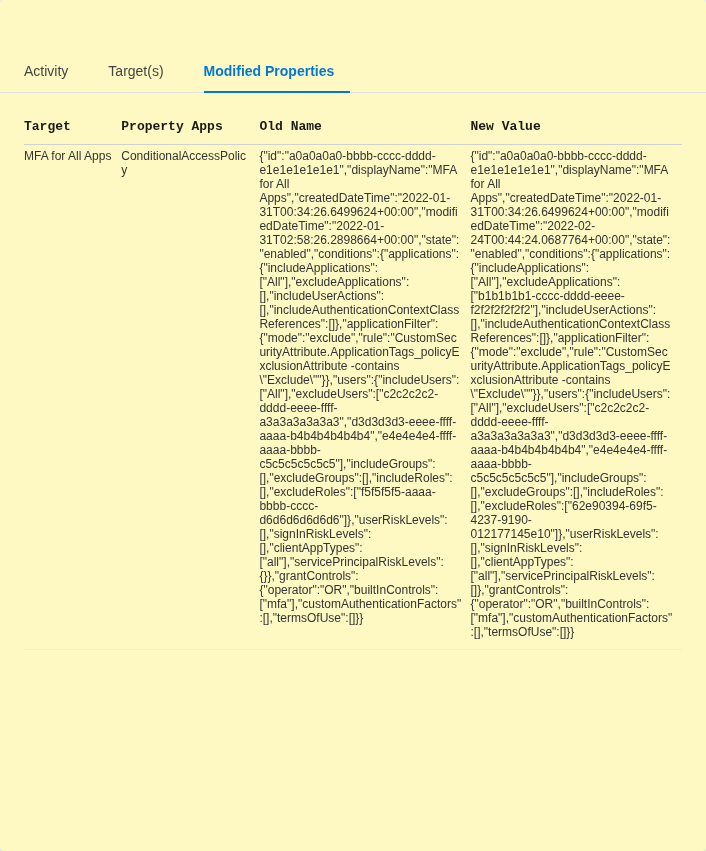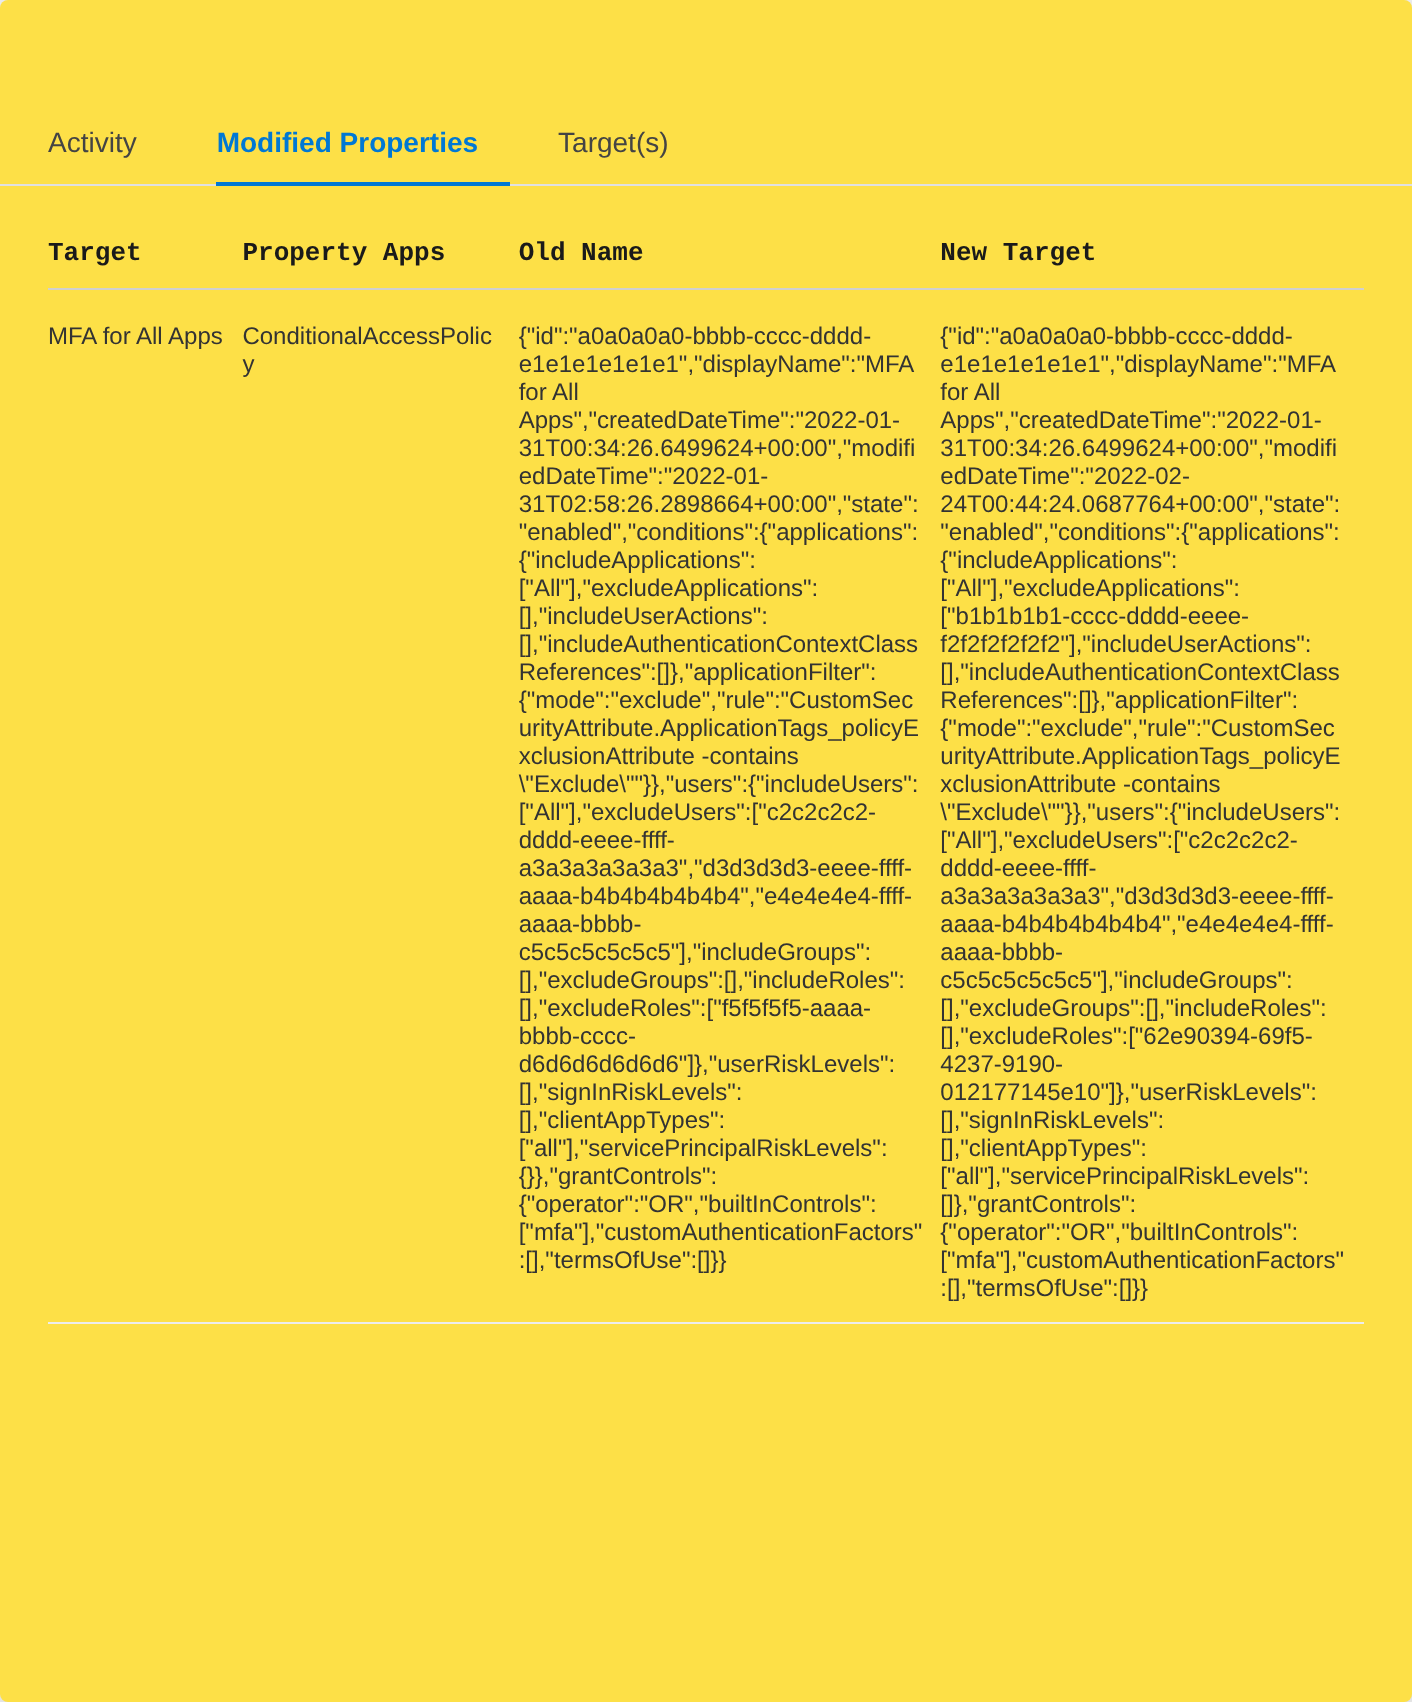--- a/index.html
+++ b/index.html
@@ -5,21 +5,21 @@
     * { box-sizing: border-box; margin: 0; padding: 0; }
     body {
       font-family: 'Segoe UI', Arial, sans-serif;
       background: #f3f3f3;
       display: flex;
       justify-content: center;
       align-items: center;
       min-height: 100vh;
     }
     .dialog {
-      background: #fde047;
+      background: #fef9c3;
       width: 706px;
       min-height: 851px;
       box-shadow: 0 4px 24px rgba(0,0,0,0.18);
       border-radius: 4px;
       display: flex;
       flex-direction: column;
       position: relative;
     }
     .dialog-header {
       display: flex;
@@ -88,21 +88,21 @@
       font-size: 13px;
       font-weight: 600;
       color: #1a1a1a;
       white-space: nowrap;
     }
     tbody tr {
       border-bottom: 1px solid #ededed;
       vertical-align: top;
     }
     tbody td {
-      padding: 16px 8px 10px 0;
+      padding: 4px 8px 10px 0;
       font-size: 12px;
       color: #333;
       word-break: break-word;
       vertical-align: top;
     }
     .col-target { width: 100px; }
     .col-propname { width: 140px; }
     .col-oldval { width: 220px; }
     .col-newval { width: 220px; }
   </style>
@@ -111,32 +111,32 @@
 
 <div class="dialog">
   <div class="dialog-header">
     <span class="dialog-title"></span>
     <button class="close-btn"></button>
   </div>
 
   <div class="tabs">
 
   <div class="tab">Activity</div>
+      <div class="tab">Target(s)</div>
       <div class="tab active">Modified Properties</div>
-      <div class="tab">Target(s)</div>
     </div>
 
   <div class="table-container">
     <table>
       <thead>
         <tr>
           <th class="col-target">Target</th>
           <th class="col-propname">Property Apps</th>
           <th class="col-oldval">Old Name</th>
-          <th class="col-newval">New Target</th>
+          <th class="col-newval">New Value</th>
         </tr>
       </thead>
       <tbody id="table-body">
       <tr>
             <td class="col-target">MFA for All Apps</td>
             <td class="col-propname">ConditionalAccessPolicy</td>
             <td class="col-oldval">{"id":"a0a0a0a0-bbbb-cccc-dddd-e1e1e1e1e1e1","displayName":"MFA for All Apps","createdDateTime":"2022-01-31T00:34:26.6499624+00:00","modifiedDateTime":"2022-01-31T02:58:26.2898664+00:00","state":"enabled","conditions":{"applications":{"includeApplications":["All"],"excludeApplications":[],"includeUserActions":[],"includeAuthenticationContextClassReferences":[]},"applicationFilter":{"mode":"exclude","rule":"CustomSecurityAttribute.ApplicationTags_policyExclusionAttribute -contains \"Exclude\""}},"users":{"includeUsers":["All"],"excludeUsers":["c2c2c2c2-dddd-eeee-ffff-a3a3a3a3a3a3","d3d3d3d3-eeee-ffff-aaaa-b4b4b4b4b4b4","e4e4e4e4-ffff-aaaa-bbbb-c5c5c5c5c5c5"],"includeGroups":[],"excludeGroups":[],"includeRoles":[],"excludeRoles":["f5f5f5f5-aaaa-bbbb-cccc-d6d6d6d6d6d6"]},"userRiskLevels":[],"signInRiskLevels":[],"clientAppTypes":["all"],"servicePrincipalRiskLevels":{}},"grantControls":{"operator":"OR","builtInControls":["mfa"],"customAuthenticationFactors":[],"termsOfUse":[]}}</td>
             <td class="col-newval">{"id":"a0a0a0a0-bbbb-cccc-dddd-e1e1e1e1e1e1","displayName":"MFA for All Apps","createdDateTime":"2022-01-31T00:34:26.6499624+00:00","modifiedDateTime":"2022-02-24T00:44:24.0687764+00:00","state":"enabled","conditions":{"applications":{"includeApplications":["All"],"excludeApplications":["b1b1b1b1-cccc-dddd-eeee-f2f2f2f2f2f2"],"includeUserActions":[],"includeAuthenticationContextClassReferences":[]},"applicationFilter":{"mode":"exclude","rule":"CustomSecurityAttribute.ApplicationTags_policyExclusionAttribute -contains \"Exclude\""}},"users":{"includeUsers":["All"],"excludeUsers":["c2c2c2c2-dddd-eeee-ffff-a3a3a3a3a3a3","d3d3d3d3-eeee-ffff-aaaa-b4b4b4b4b4b4","e4e4e4e4-ffff-aaaa-bbbb-c5c5c5c5c5c5"],"includeGroups":[],"excludeGroups":[],"includeRoles":[],"excludeRoles":["62e90394-69f5-4237-9190-012177145e10"]},"userRiskLevels":[],"signInRiskLevels":[],"clientAppTypes":["all"],"servicePrincipalRiskLevels":[]},"grantControls":{"operator":"OR","builtInControls":["mfa"],"customAuthenticationFactors":[],"termsOfUse":[]}}</td>
           </tr>
         </tbody>

